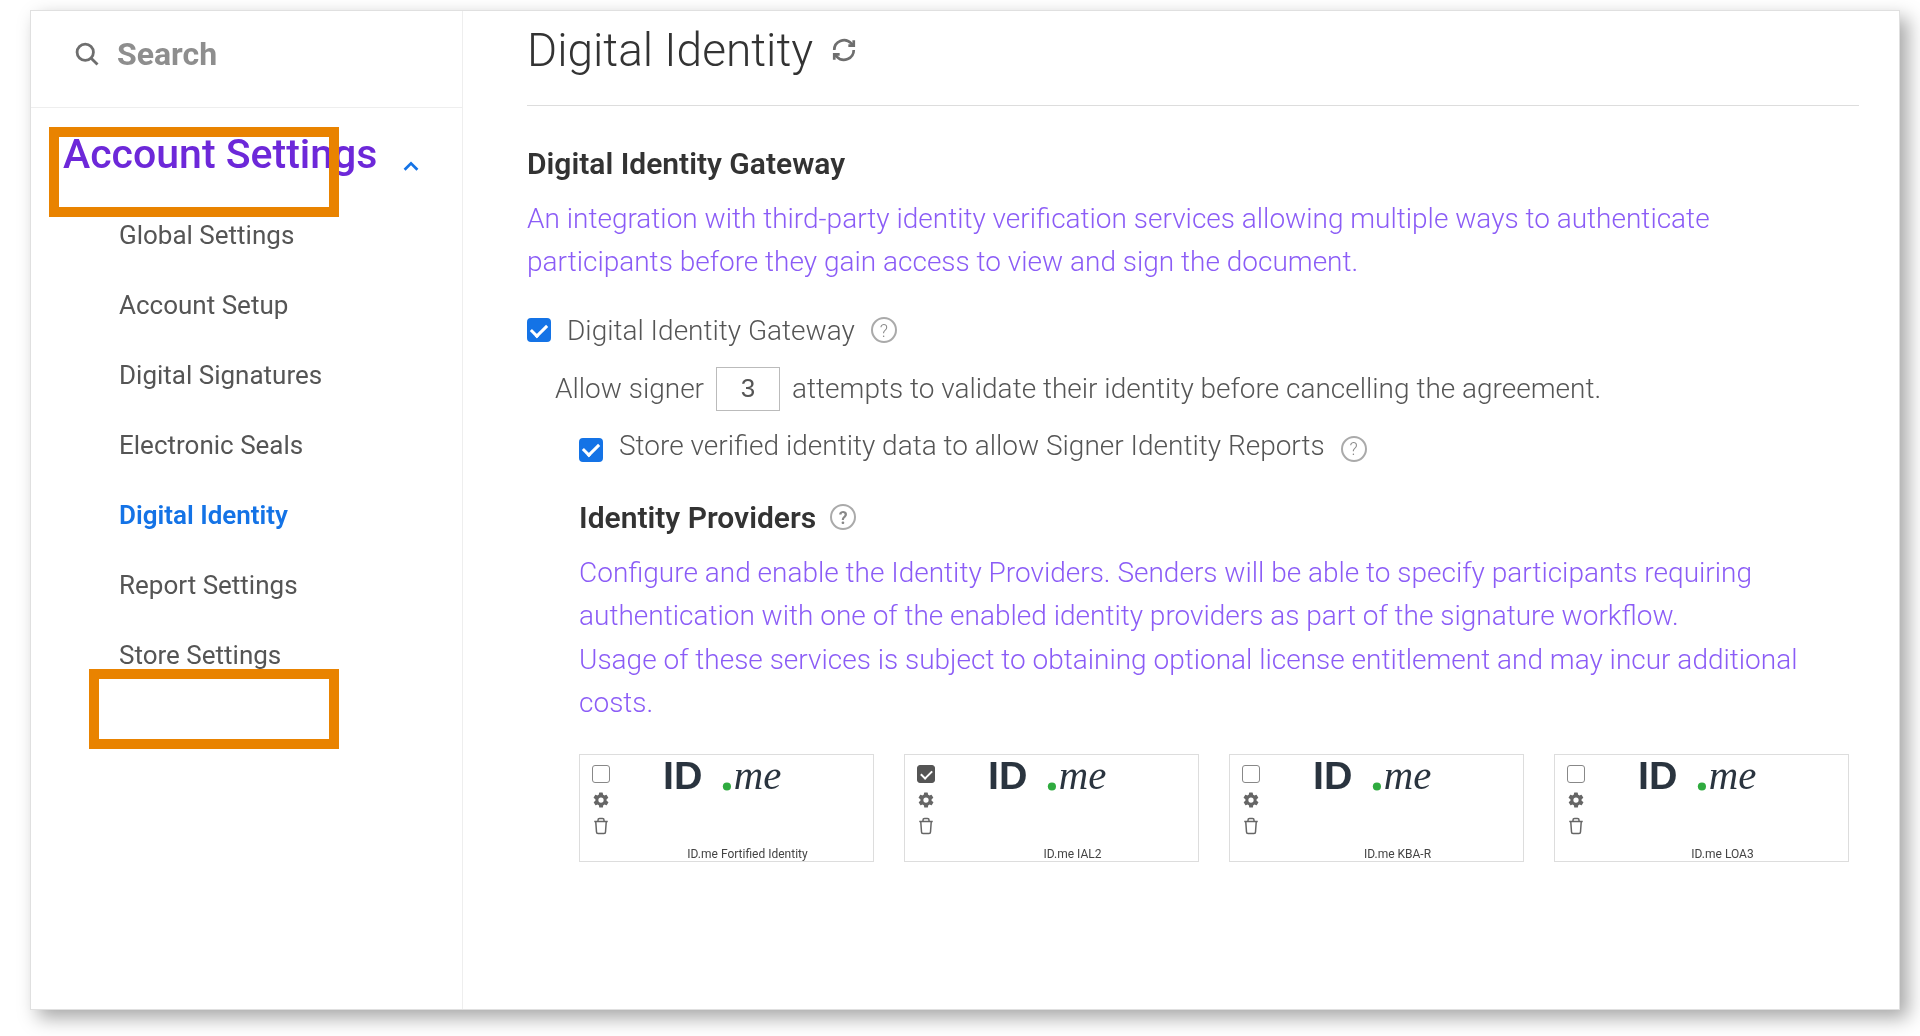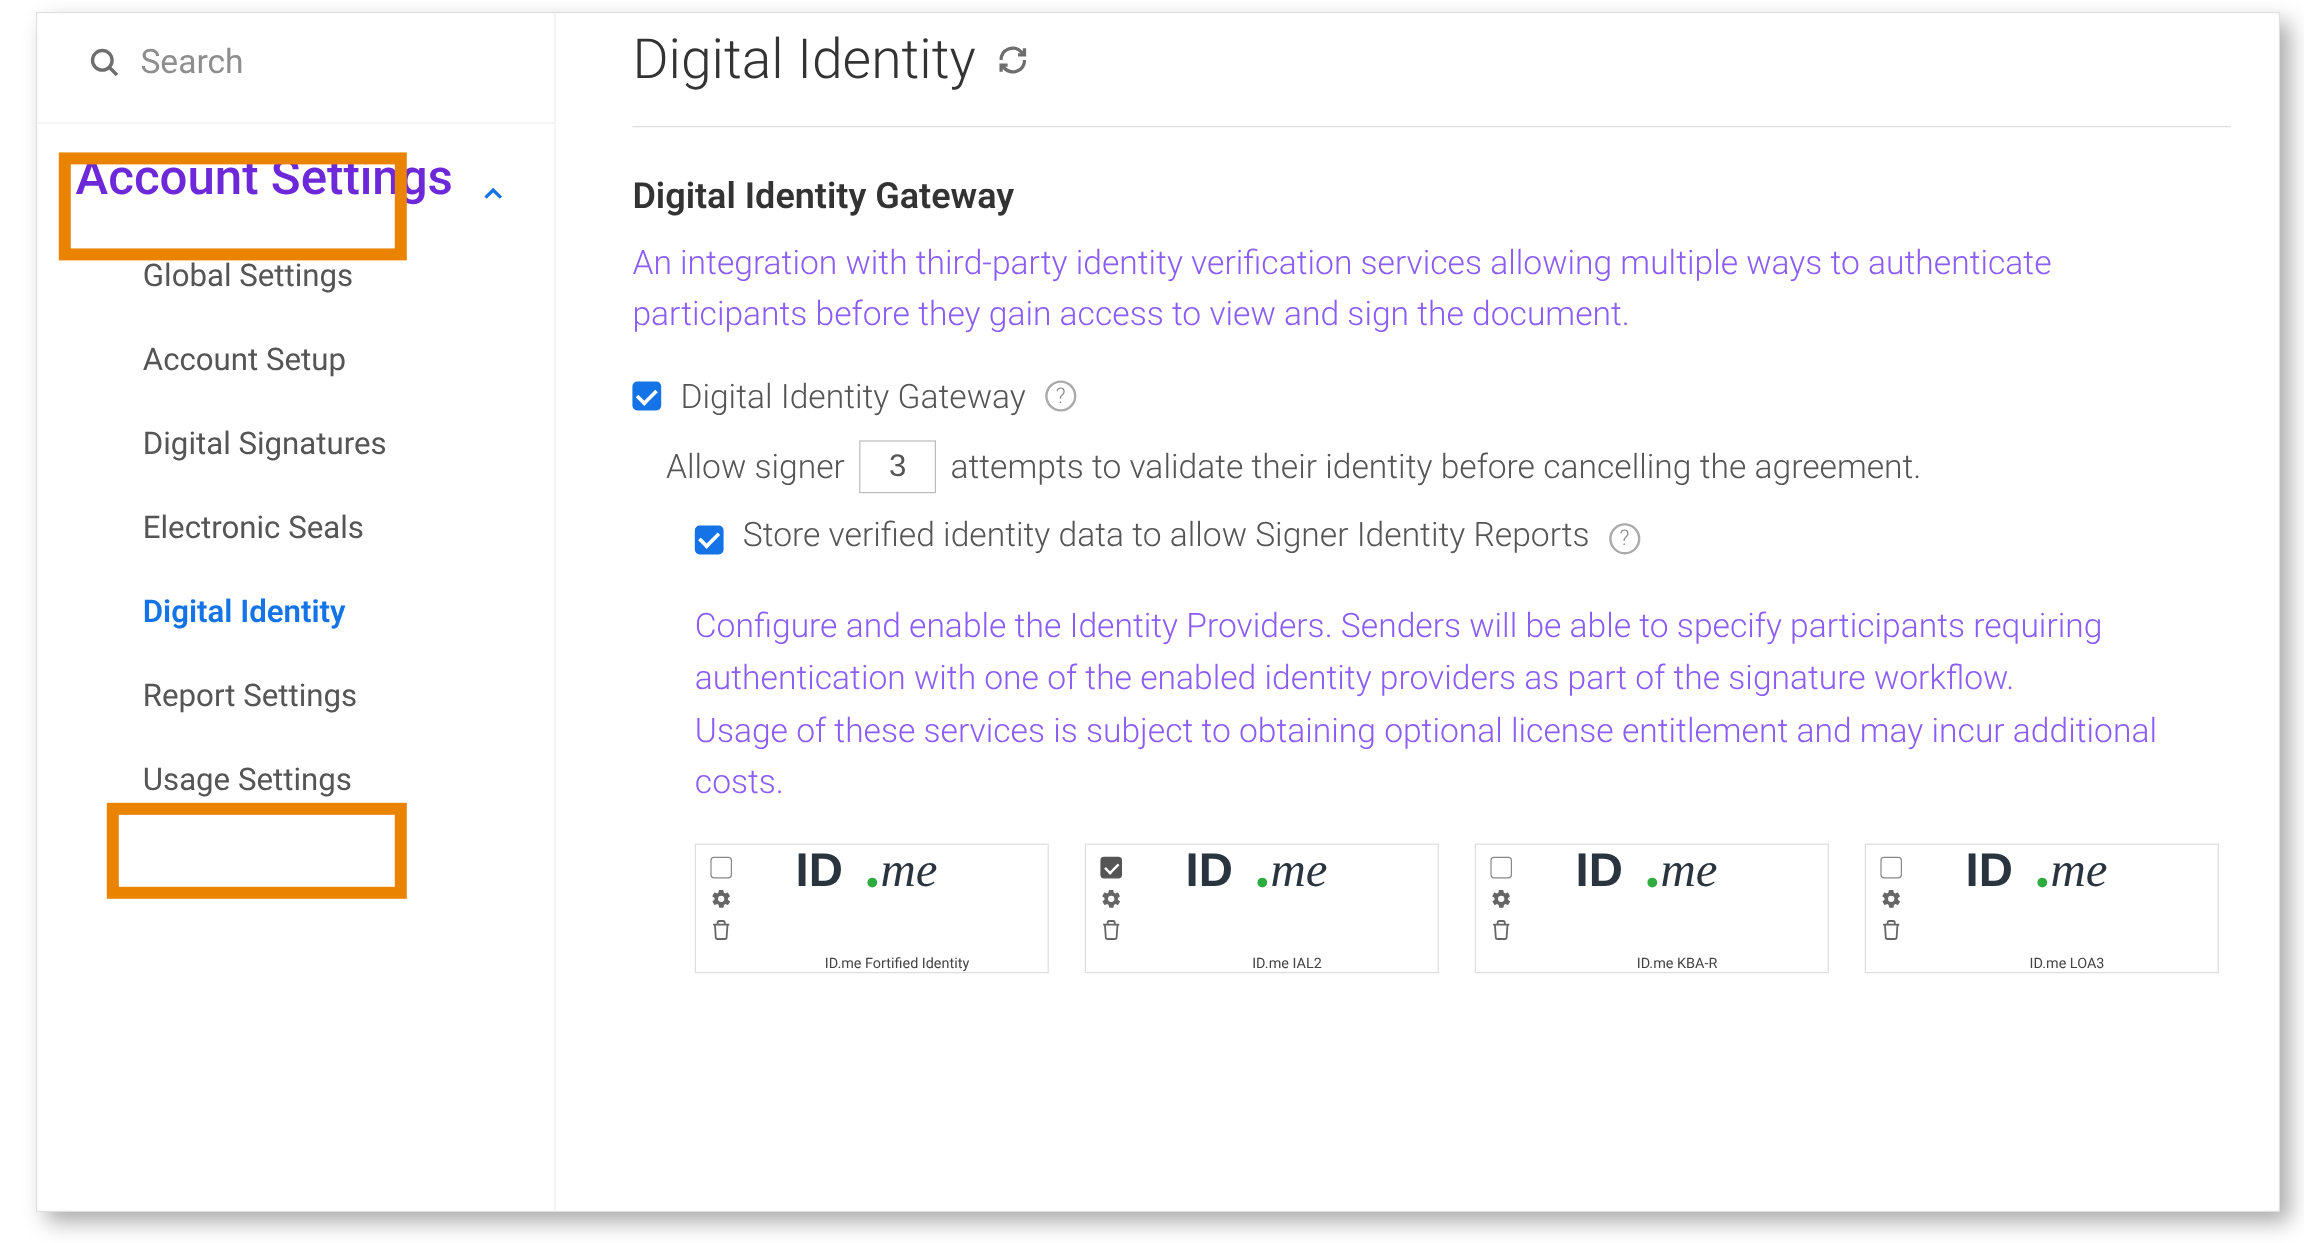--- a/index.html
+++ b/index.html
@@ -34,23 +34,23 @@
   gap: 16px;
   padding: 0 0 34px 42px;
 }
 .search-icon {
   width: 28px;
   height: 28px;
   color: #6e6e6e;
   flex-shrink: 0;
 }
 .search-text {
-  font-size: 28px;
+  font-size: 32px;
   color: #8e8e8e;
-  font-weight: 400;
+  font-weight: 700;
 }
 .nav-group {
   border-top: 1px solid #eee;
 }
 .nav-group-header {
   display: flex;
   align-items: flex-end;
   justify-content: space-between;
   padding: 22px 40px 22px 32px;
   font-size: 41px;
@@ -302,21 +302,21 @@
             <polyline points="5 15 12 8 19 15"></polyline>
           </svg>
         </div>
         <ul class="nav-items">
           <li class="nav-item">Global Settings</li>
           <li class="nav-item">Account Setup</li>
           <li class="nav-item">Digital Signatures</li>
           <li class="nav-item">Electronic Seals</li>
           <li class="nav-item active">Digital Identity</li>
           <li class="nav-item">Report Settings</li>
-          <li class="nav-item">Usage Settings</li>
+          <li class="nav-item">Store Settings</li>
         </ul>
       </div>
     </aside>
 
     <main class="main">
       <div class="page-title-row">
         <h1 class="page-title">Digital Identity</h1>
         <svg class="refresh-icon" viewBox="0 0 24 24" fill="none" stroke="currentColor" stroke-width="2.5">
           <path d="M3 12a9 9 0 0 1 15.5-6.3L21 8"></path>
           <polyline points="21 3 21 8 16 8"></polyline>
@@ -341,20 +341,24 @@
           <span>attempts to validate their identity before cancelling the agreement.</span>
         </div>
 
         <div class="sub-opt-2">
           <span class="checkbox checked"></span>
           <span>Store verified identity data to allow Signer Identity Reports</span>
           <span class="help-icon"></span>
         </div>
 
         <div class="providers-block">
+          <h3 class="section-heading">
+            <span>Identity Providers</span>
+            <span class="help-icon"></span>
+          </h3>
           <p class="section-desc" style="white-space: pre-line;">Configure and enable the Identity Providers. Senders will be able to specify participants requiring authentication with one of the enabled identity providers as part of the signature workflow.
 Usage of these services is subject to obtaining optional license entitlement and may incur additional costs.</p>
 
           <div class="providers-grid">
 
             <div class="provider-card">
               <div class="card-controls">
                 <span class="small-checkbox"></span>
                 <svg class="mini-icon" viewBox="0 0 24 24" fill="currentColor">
                     <path d="M19.4 13a7.5 7.5 0 0 0 .1-1 7.5 7.5 0 0 0-.1-1l2.1-1.6a.5.5 0 0 0 .1-.6l-2-3.5a.5.5 0 0 0-.6-.2l-2.5 1a7.6 7.6 0 0 0-1.7-1l-.4-2.6a.5.5 0 0 0-.5-.4h-4a.5.5 0 0 0-.5.4l-.4 2.6a7.6 7.6 0 0 0-1.7 1l-2.5-1a.5.5 0 0 0-.6.2l-2 3.5a.5.5 0 0 0 .1.6L4.6 11a7.5 7.5 0 0 0-.1 1 7.5 7.5 0 0 0 .1 1l-2.1 1.6a.5.5 0 0 0-.1.6l2 3.5a.5.5 0 0 0 .6.2l2.5-1a7.6 7.6 0 0 0 1.7 1l.4 2.6a.5.5 0 0 0 .5.4h4a.5.5 0 0 0 .5-.4l.4-2.6a7.6 7.6 0 0 0 1.7-1l2.5 1a.5.5 0 0 0 .6-.2l2-3.5a.5.5 0 0 0-.1-.6ZM12 15.5A3.5 3.5 0 1 1 15.5 12 3.5 3.5 0 0 1 12 15.5Z"></path>

